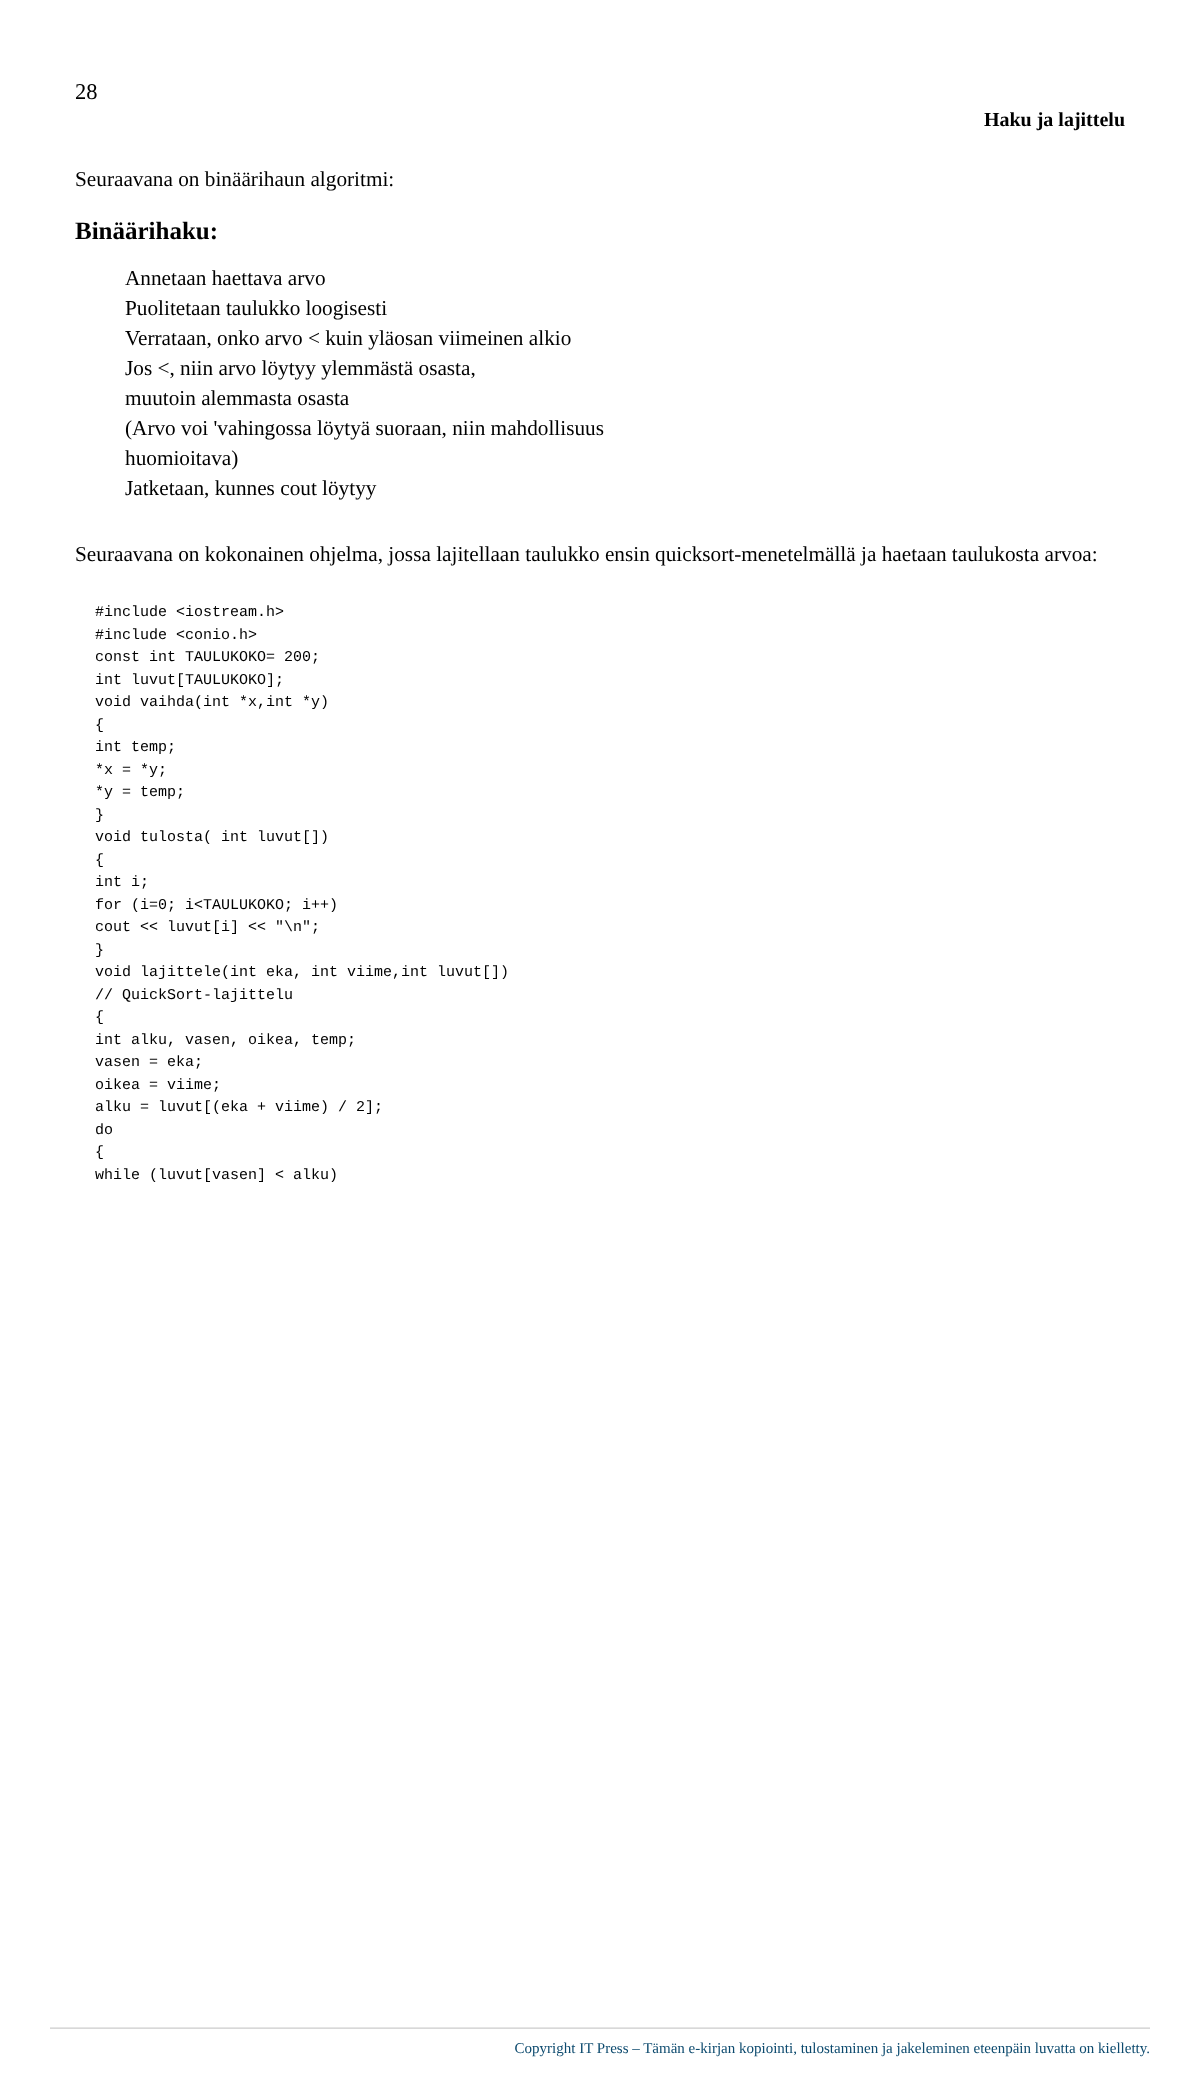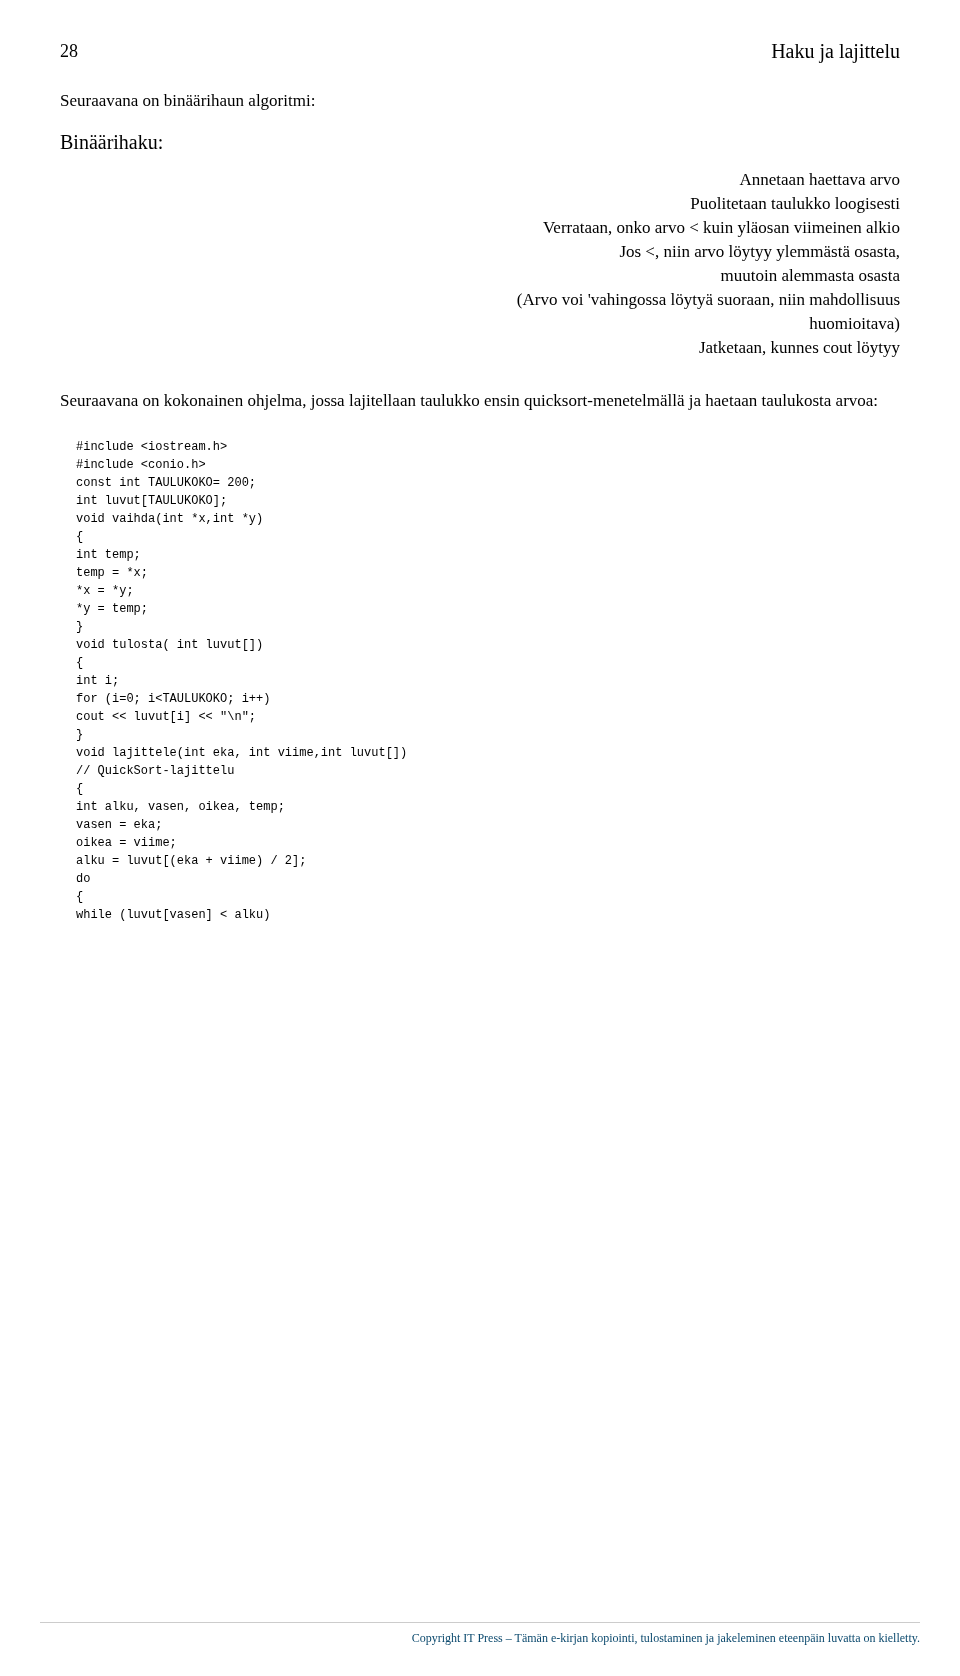--- a/index.html
+++ b/index.html
@@ -25,43 +25,43 @@
       margin-bottom: 28px;
       border-bottom: none;
     }
 
     .page-number {
       font-size: 18px;
       font-family: 'Times New Roman', Times, serif;
     }
 
     .page-title {
-      font-size: 20px;
+      font-size: 16px;
       font-family: 'Times New Roman', Times, serif;
-      font-weight: normal;
+      font-weight: bold;
+      margin-top: 48px;
     }
 
     .intro-text {
       font-size: 17px;
       margin-bottom: 20px;
       font-family: 'Times New Roman', Times, serif;
     }
 
     .section-title {
       font-size: 20px;
-      font-weight: normal;
+      font-weight: bold;
       font-family: 'Times New Roman', Times, serif;
       margin-bottom: 16px;
     }
 
     .bullet-list {
       list-style: none;
       margin-left: 40px;
       margin-bottom: 20px;
-      text-align: right;
     }
 
     .bullet-list li {
       font-size: 17px;
       font-family: 'Times New Roman', Times, serif;
       margin-bottom: 4px;
       position: relative;
     }
 
     .section-body {
@@ -132,21 +132,20 @@
   <span class="code-line">#include &lt;iostream.h&gt;</span>
   <span class="code-line">#include &lt;conio.h&gt;</span>
   <span class="code-line"></span>
   <span class="code-line">const int TAULUKOKO= 200;</span>
   <span class="code-line"></span>
   <span class="code-line">int luvut[TAULUKOKO];</span>
   <span class="code-line"></span>
   <span class="code-line">void vaihda(int *x,int *y)</span>
   <span class="code-line">{</span>
   <span class="code-line">int temp;</span>
-  <span class="code-line">temp = *x;</span>
   <span class="code-line">*x = *y;</span>
   <span class="code-line">*y = temp;</span>
   <span class="code-line">}</span>
   <span class="code-line"></span>
   <span class="code-line">void tulosta( int luvut[])</span>
   <span class="code-line">{</span>
   <span class="code-line">int i;</span>
   <span class="code-line">for (i=0; i&lt;TAULUKOKO; i++)</span>
   <span class="code-line">cout &lt;&lt; luvut[i] &lt;&lt; "\n";</span>
   <span class="code-line">}</span>

